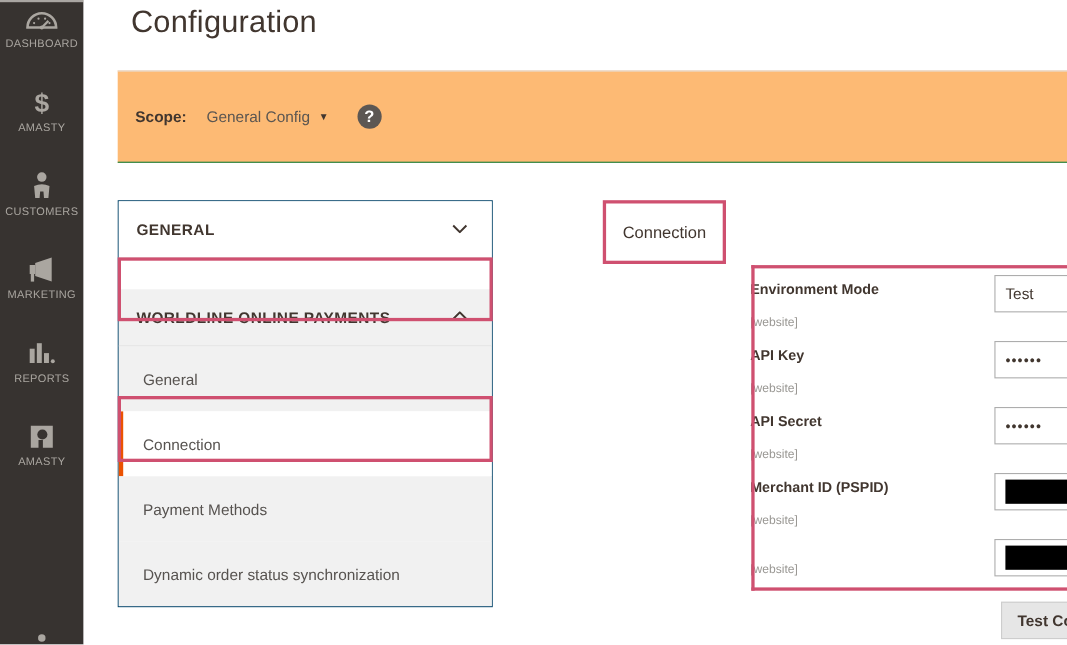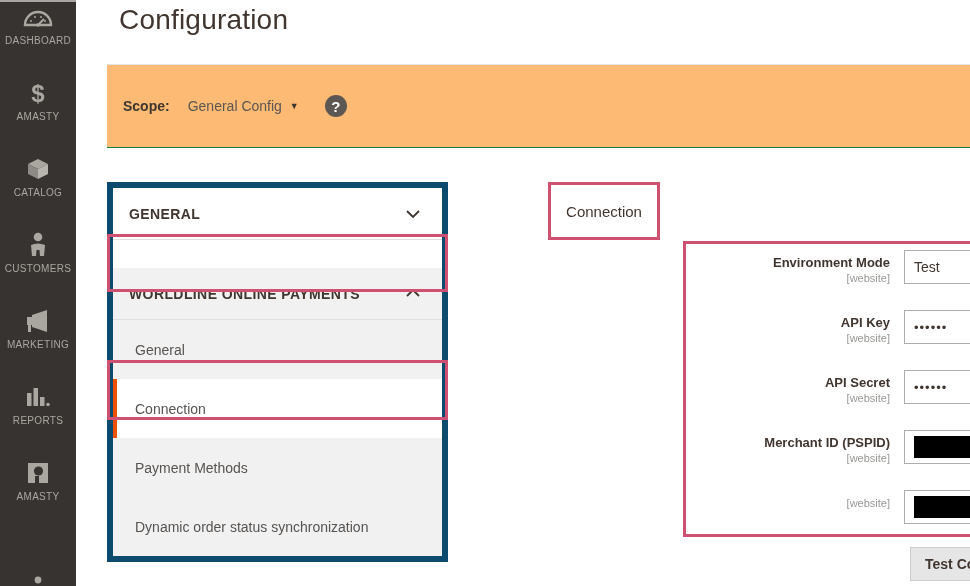--- a/index.html
+++ b/index.html
@@ -76,21 +76,21 @@
     background: #5c5753; color: #ffffff;
     font-size: 15px; font-weight: bold;
     display: flex; align-items: center; justify-content: center;
     cursor: pointer;
   }
 
   
   .config-nav {
     position: absolute; left: 31px; top: 182px; width: 341px;
     background: #ffffff;
-    border: 6px solid #0c4a6e;
+    border: 1px solid #0c4a6e;
     text-align: center;
   }
   .cn-section {
     height: 52px; display: flex; align-items: center; justify-content: space-between;
     padding: 0 22px 0 16px;
     font-size: 14px; font-weight: bold; color: #41362f;
     letter-spacing: .4px;
     background: #ffffff;
     border-bottom: 1px solid #e0e0e0;
     cursor: pointer;
@@ -131,27 +131,27 @@
     z-index: 31;
   }
 
   
   .form-area { position: absolute; left: 606px; top: 246px; }
   .frow {
     display: flex; align-items: flex-start;
     height: 60px;
   }
   .flabel {
-    width: 222px; text-align: right; padding-right: 14px; padding-top: 10px;
+    width: 222px; text-align: left; padding-right: 14px; padding-top: 10px;
   }
   .flabel .t {
     font-size: 13px; font-weight: bold; color: #41362f; line-height: 1.15;
   }
   .flabel .scope {
-    font-size: 11px; color: #9a9894; margin-top: 1px;
+    font-size: 11px; color: #9a9894; margin-top: 16px;
   }
   .fctrl { padding-top: 4px; }
   .finput {
     width: 320px; height: 34px;
     border: 1px solid #adadad;
     background: #ffffff;
     display: flex; align-items: center;
     padding: 0 9px;
     font-size: 14px; color: #41362f;
   }
@@ -195,30 +195,20 @@
         <div class="nav-item">
           <span class="ico">
             <svg width="22" height="26" viewBox="0 0 22 26">
               <text x="11" y="22" font-size="24" font-weight="bold" fill="#aaa6a0" font-family="Liberation Sans, sans-serif" text-anchor="middle">$</text>
             </svg>
           </span>
           <span class="lbl">AMASTY</span>
         </div>
         <div class="nav-item">
           <span class="ico">
-            <svg width="26" height="26" viewBox="0 0 26 26">
-              <path d="M3 8 L13 3 L23 8 L13 13 Z" fill="#aaa6a0"></path>
-        <path d="M3 8 L3 18 L13 23 L13 13 Z" fill="#8e8a85"></path>
-        <path d="M23 8 L23 18 L13 23 L13 13 Z" fill="#b8b4ae"></path>
-            </svg>
-          </span>
-          <span class="lbl">CATALOG</span>
-        </div>
-        <div class="nav-item">
-          <span class="ico">
             <svg width="22" height="26" viewBox="0 0 22 26">
               <circle cx="11" cy="5" r="4.3" fill="#aaa6a0"></circle>
         <path d="M4 13 q7 -3 14 0 l-1 11 h-4 l-0.5 -6 h-3 l-0.5 6 h-4 Z" fill="#aaa6a0"></path>
             </svg>
           </span>
           <span class="lbl">CUSTOMERS</span>
         </div>
         <div class="nav-item">
           <span class="ico">
             <svg width="26" height="26" viewBox="0 0 26 26">

